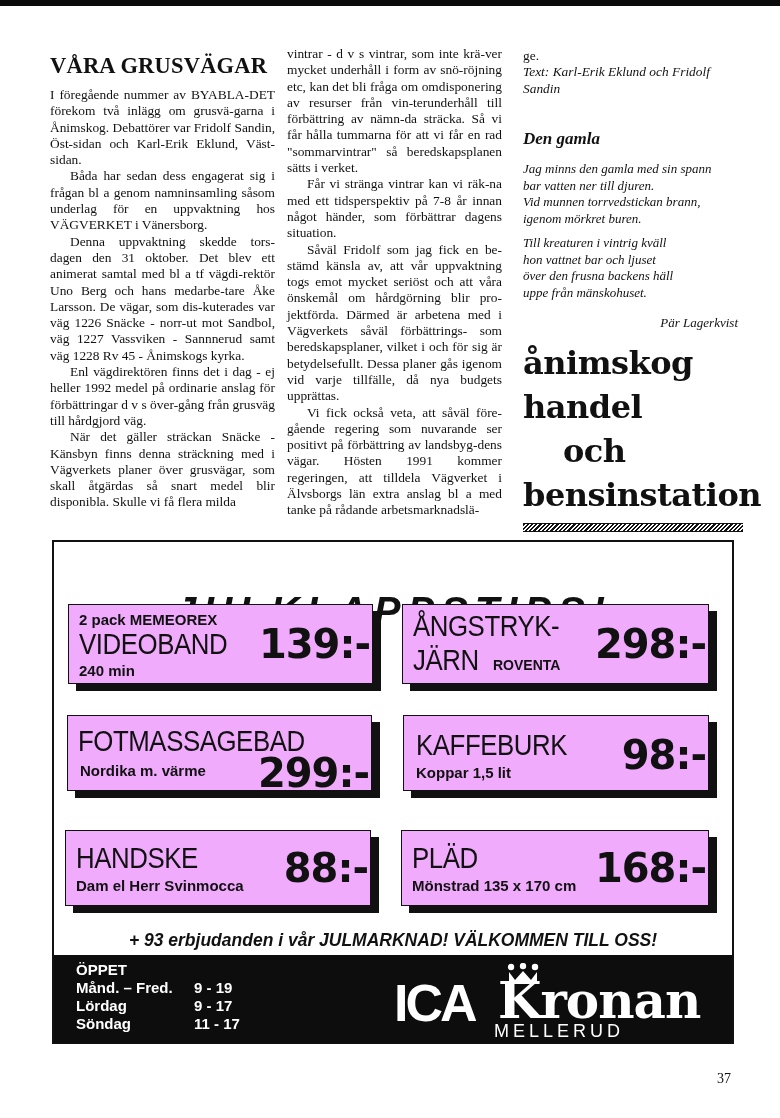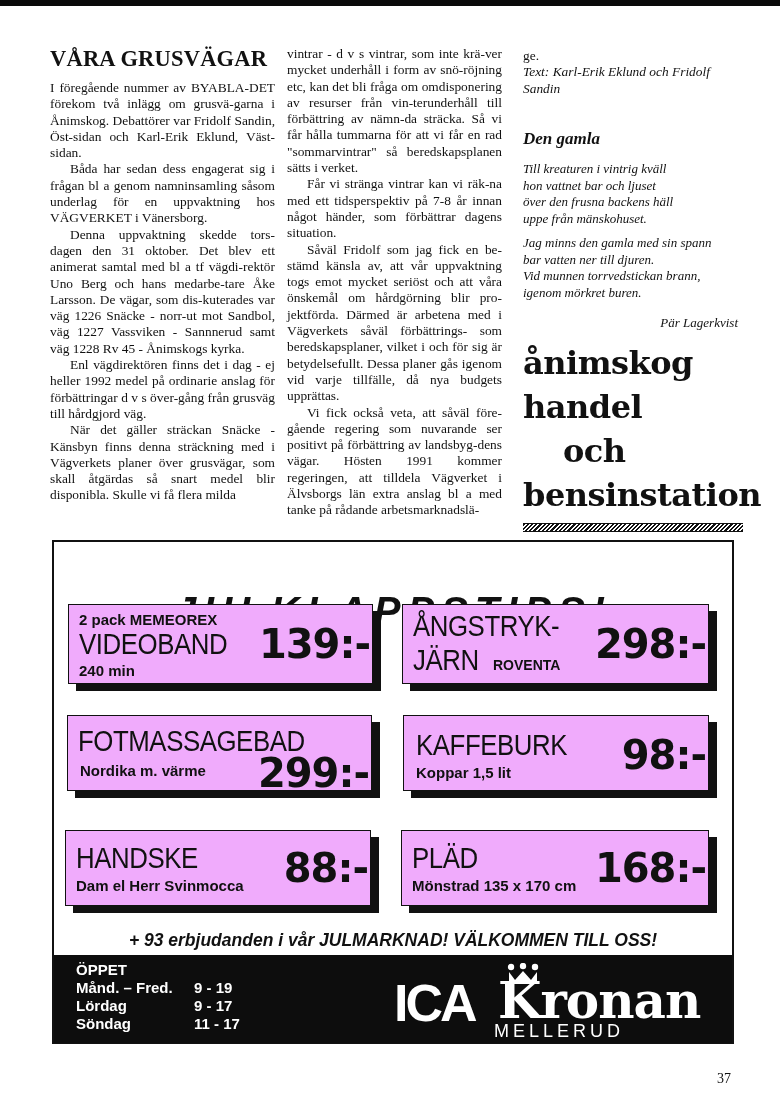--- a/index.html
+++ b/index.html
@@ -9,21 +9,21 @@
   .top-bar { position: absolute; left: 0; top: 0; width: 780px; height: 6px; background: #0a0a0a; }
 
   
   .col { position: absolute; top: 40px; font-size: 13.4px; line-height: 16.3px; text-align: justify; hyphens: none; }
   .col p { text-indent: 0; }
   .col p.ind { text-indent: 20px; }
   #col1 { left: 50px; width: 225px; }
   #col2 { left: 287px; width: 215px; top: 46px; }
   #col3 { left: 523px; width: 225px; top: 48px; }
 
-  .headline { font-family: "Liberation Serif", serif; font-weight: bold; font-size: 22.5px; letter-spacing: 0.2px; line-height: 26px; margin-top: 6px; margin-bottom: 8px; white-space: nowrap; }
+  .headline { font-family: "Liberation Serif", serif; font-weight: bold; font-size: 22.5px; letter-spacing: 0.2px; line-height: 26px; margin-top: 13px; margin-bottom: 8px; white-space: nowrap; }
 
   .credit { font-style: italic; text-align: left; }
   .poem-title { font-style: italic; font-weight: bold; font-size: 17px; margin-top: 34px; margin-bottom: 14px; }
   .poem-stanza { font-style: italic; font-size: 13px; line-height: 16.5px; text-align: left; margin-bottom: 8px; }
   .poem-author { font-style: italic; font-size: 13px; text-align: right; margin-top: 14px; padding-right: 10px; }
 
   .shop-name { margin-top: 10px; font-family: "DejaVu Serif", serif; font-weight: bold; font-size: 32px; line-height: 44px; letter-spacing: -0.5px; color: #111; text-align: left; }
   .shop-name .l3 { padding-left: 40px; }
   .hatch { margin-top: 6px; height: 9px; width: 220px;
     background: repeating-linear-gradient(135deg, #111 0 1.5px, #fff 1.5px 3px);
@@ -105,30 +105,30 @@
   <p class="ind">Såväl Fridolf som jag fick en be-stämd känsla av, att vår uppvaktning togs emot mycket seriöst och att våra önskemål om hårdgörning blir pro-jektförda. Därmed är arbetena med i Vägverkets såväl förbättrings- som beredskapsplaner, vilket i och för sig är betydelsefullt. Dessa planer gås igenom vid varje tillfälle, då nya budgets upprättas.</p>
   <p class="ind">Vi fick också veta, att såväl före-gående regering som nuvarande ser positivt på förbättring av landsbyg-dens vägar. Hösten 1991 kommer regeringen, att tilldela Vägverket i Älvsborgs län extra anslag bl a med tanke på rådande arbetsmarknadslä-</p>
 </div>
 
 <div class="col" id="col3">
   <p>ge.</p>
   <p class="credit">Text: Karl-Erik Eklund och Fridolf Sandin</p>
 
   <div class="poem-title">Den gamla</div>
   <div class="poem-stanza">
+    <div>Jag minns den gamla med sin spann</div>
+    <div>bar vatten ner till djuren.</div>
+    <div>Vid munnen torrvedstickan brann,</div>
+    <div>igenom mörkret buren.</div>
+  </div>
+  <div class="poem-stanza">
     <div>Till kreaturen i vintrig kväll</div>
     <div>hon vattnet bar och ljuset</div>
     <div>över den frusna backens häll</div>
     <div>uppe från mänskohuset.</div>
-  </div>
-  <div class="poem-stanza">
-    <div>Jag minns den gamla med sin spann</div>
-    <div>bar vatten ner till djuren.</div>
-    <div>Vid munnen torrvedstickan brann,</div>
-    <div>igenom mörkret buren.</div>
   </div>
   <div class="poem-author">Pär Lagerkvist</div>
 
   <div class="shop-name">
     <div>ånimskog</div>
     <div>handel</div>
     <div class="l3">och</div>
     <div>bensinstation</div>
   </div>
   <div class="hatch"></div>

